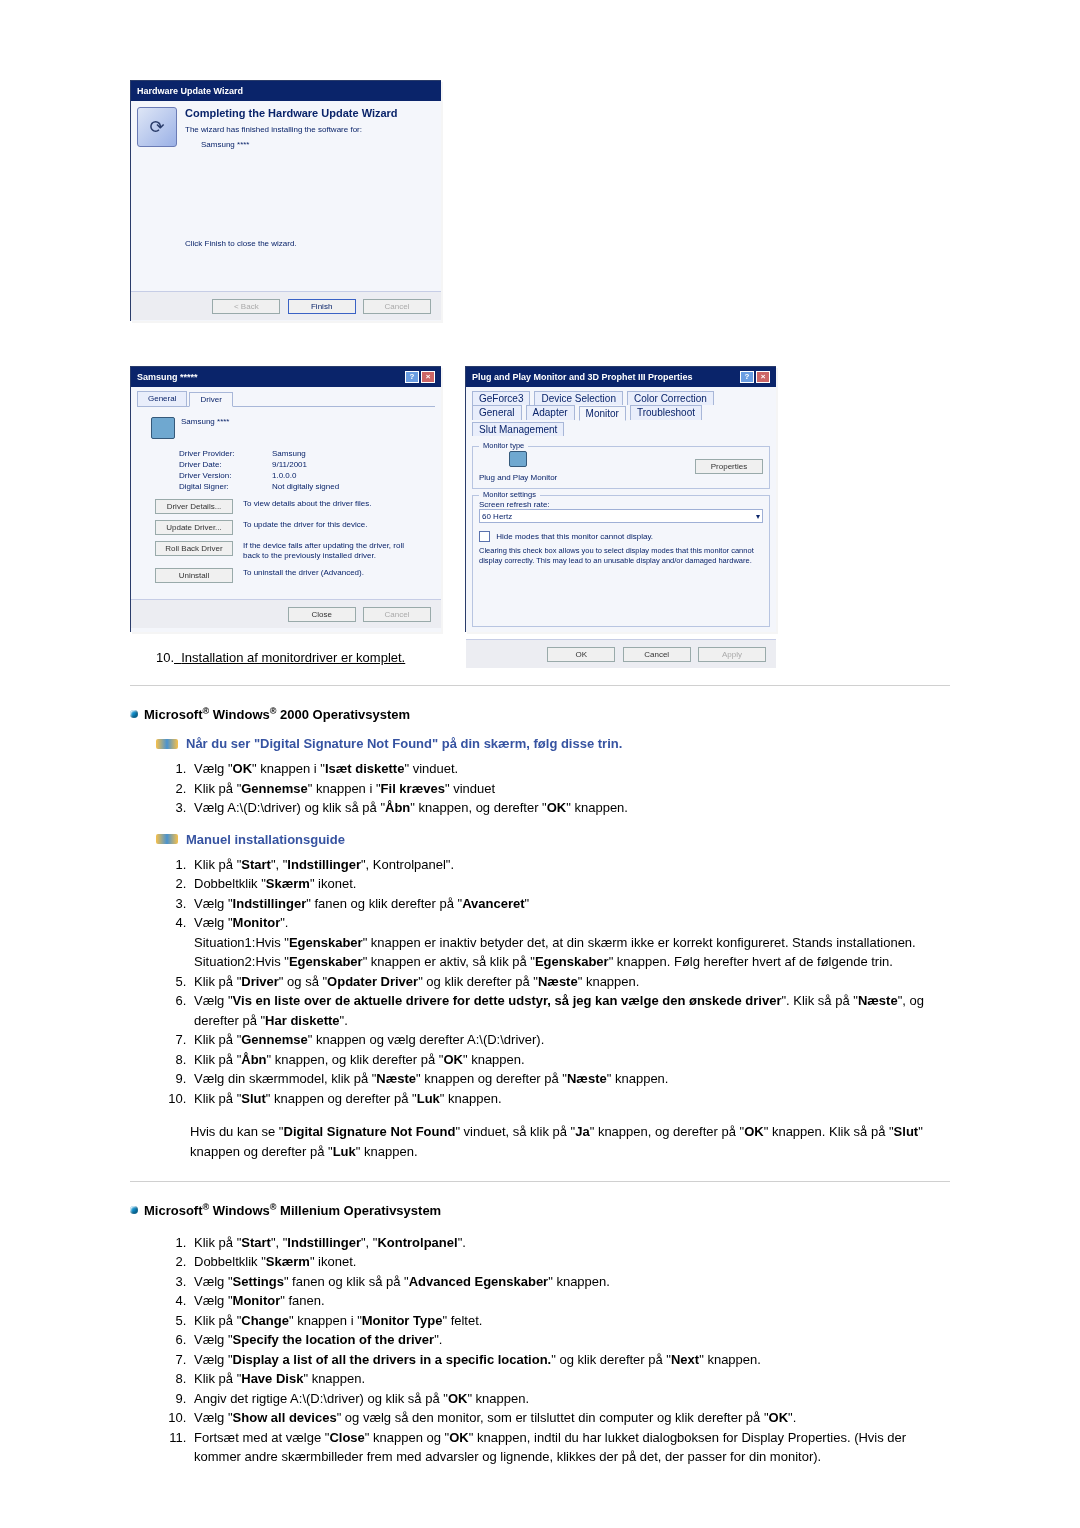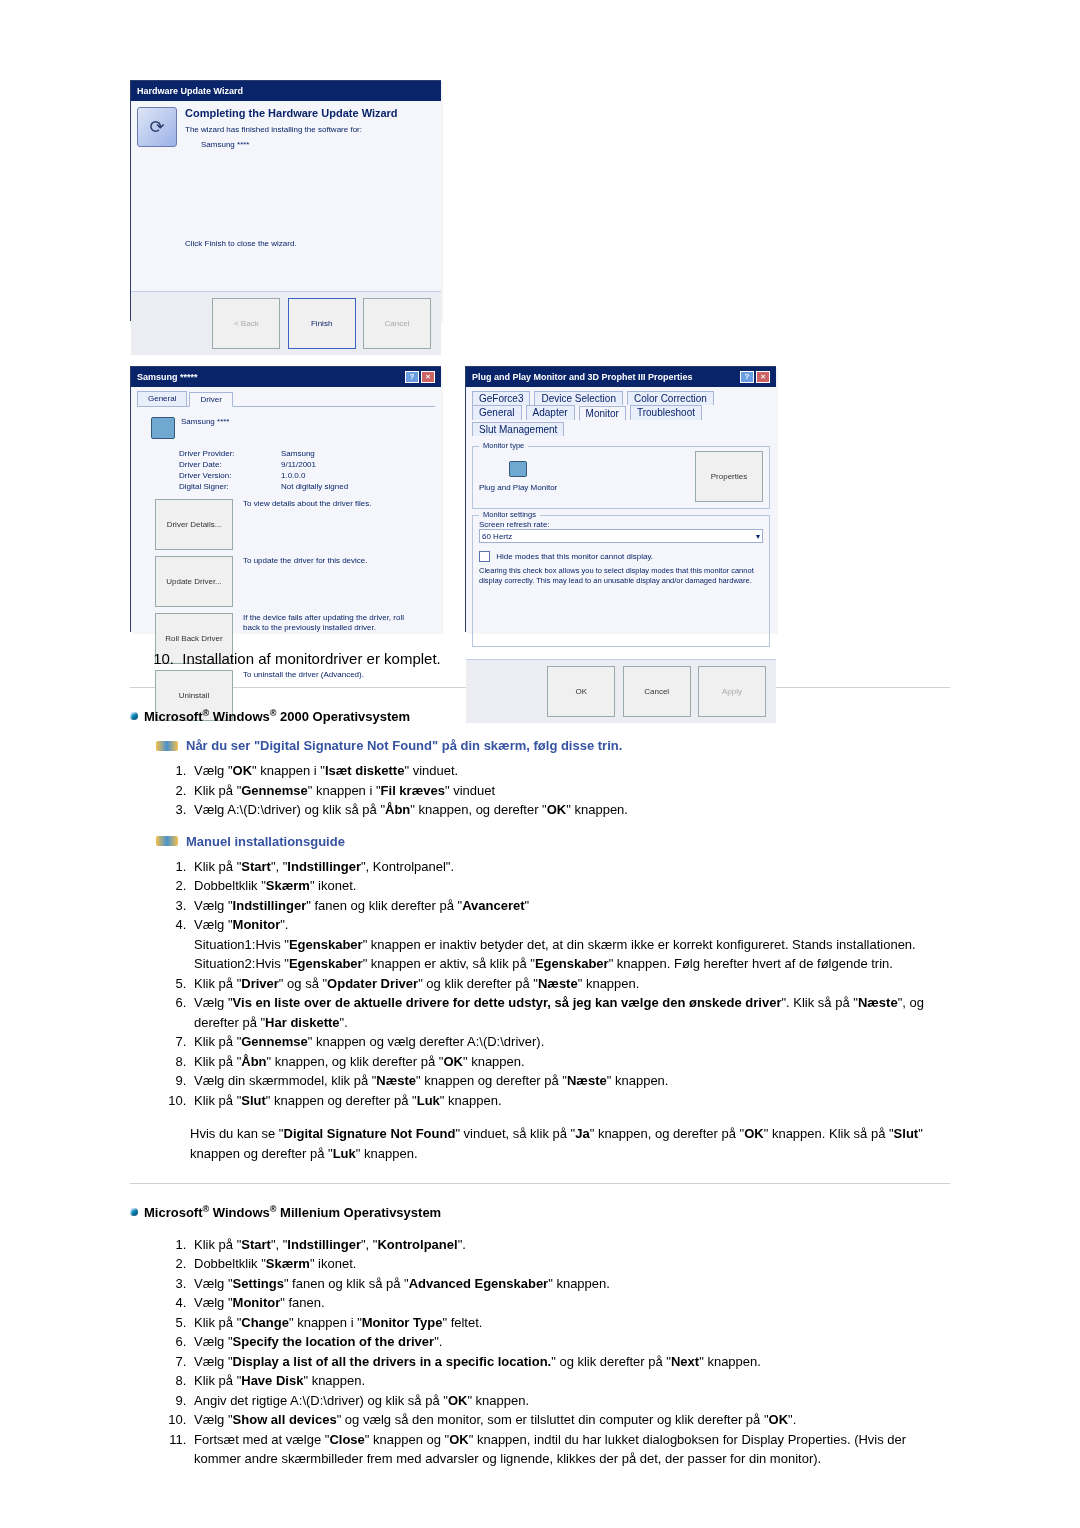--- a/index.html
+++ b/index.html
@@ -98,21 +98,21 @@
     border-top: 1px solid #c6cde6;
     background: #ecedf2;
   }
   .btn {
     display: inline-block;
     min-width: 50px;
     font-size: 8px;
     color: #333;
     background: #f0f0f0;
     border: 1px solid #9aa;
-    padding: 20px 8px;
+    padding: 2px 8px;
     text-align: center;
     margin-left: 4px;
   }
   .btn.primary {
     border: 1px solid #3a62c5;
     color: #0a246a;
   }
   .btn.disabled {
     color: #aaa;
   }
@@ -154,21 +154,21 @@
     height: 20px;
     background: #6fa8d0;
     border: 1px solid #35597a;
     border-radius: 2px;
   }
   .kv {
     display:flex;
     margin: 2px 0;
   }
   .kv .k {
-    width: 102px;
+    width: 93px;
   }
   .driver-buttons .row {
     display:flex;
     align-items: flex-start;
     gap: 10px;
     margin: 6px 0;
   }
   .driver-buttons .btn {
     width: 78px;
     text-align: center;
@@ -223,21 +223,22 @@
     display: inline-block;
     width: 9px;
     height: 9px;
     border: 1px solid #5a72ad;
     background: #fff;
     margin-right: 4px;
     vertical-align: middle;
   }
   .step-line {
     margin: 6px 0 18px 20px;
-    font-size: 15px;
+    font-size: 13px;
+    text-decoration: underline;
   }
   .step-line .num {
     display:inline-block;
     width: 24px;
     text-align: right;
   }
   hr.sep {
     border: none;
     border-top: 1px solid #d0d0d0;
     margin: 20px 0;
@@ -367,20 +368,24 @@
             </div>
           <div class="row">
               <span class="btn">Roll Back Driver</span>
               <span class="desc">If the device fails after updating the driver, roll back to the previously installed driver.</span>
             </div>
           <div class="row">
               <span class="btn">Uninstall</span>
               <span class="desc">To uninstall the driver (Advanced).</span>
             </div>
         </div>
+      </div>
+      <div class="wiz-foot">
+        <span class="btn">Close</span>
+        <span class="btn disabled">Cancel</span>
       </div>
     </div>
 
     <div class="shot w3">
       <div class="titlebar">
         <span>Plug and Play Monitor and 3D Prophet III Properties</span>
         <span class="close">
             <span style="background:#6a9de2;">?</span>
             <span>×</span>
           </span>

